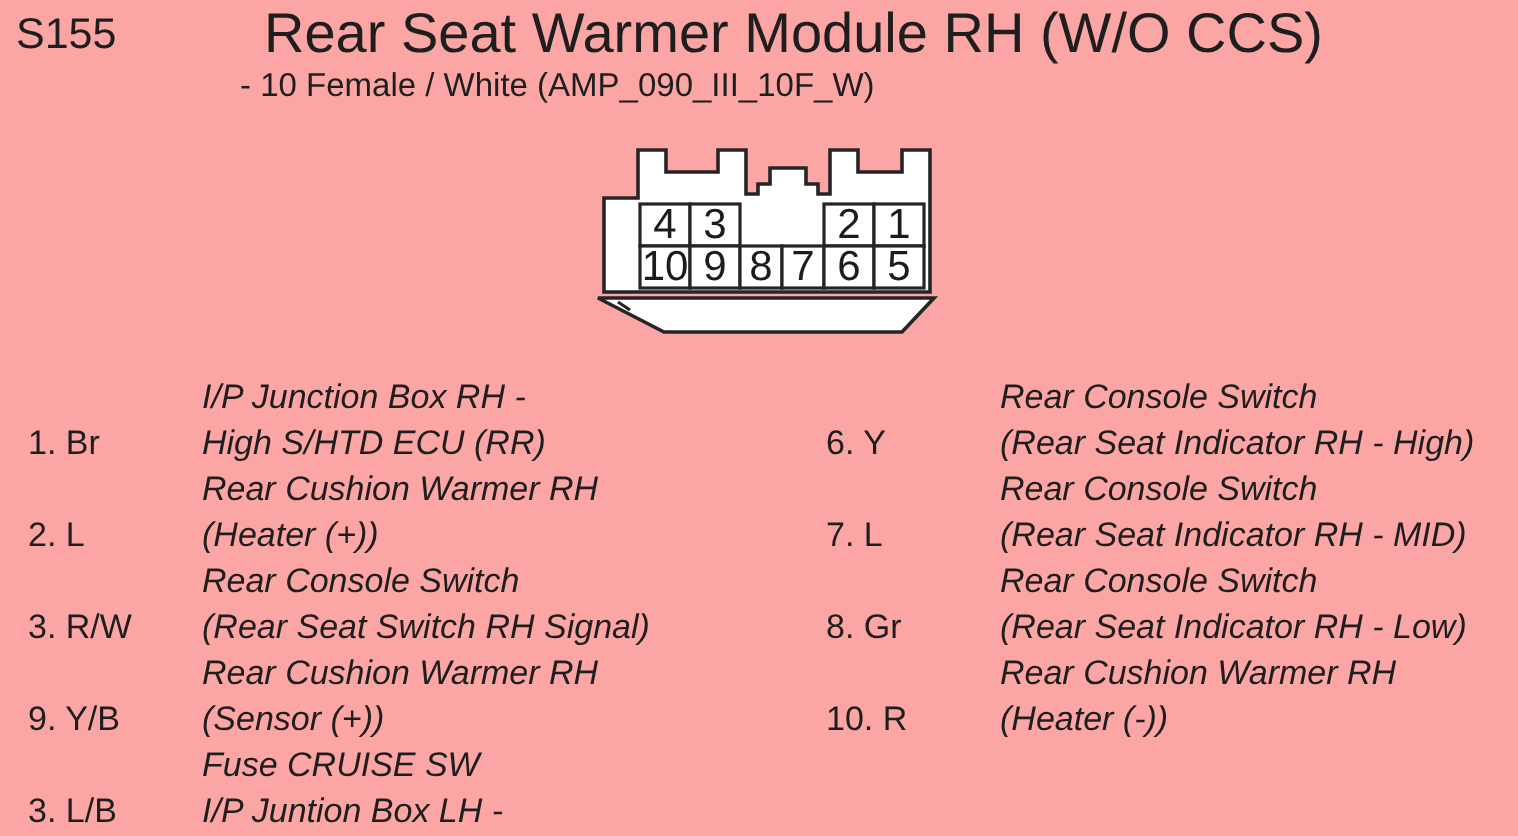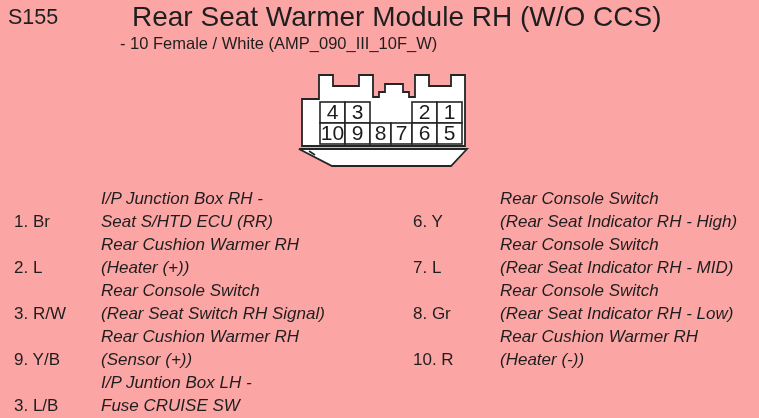--- a/index.html
+++ b/index.html
@@ -67,21 +67,21 @@
         <rect x="144" y="57" width="25" height="21" stroke-width="1.6"></rect>
         <text x="156.5" y="74" text-anchor="middle">5</text>
       </g>
   </svg>
 
   <div class="col col-left" id="col-left">
       <div class="pin-row">
     <span class="pin-label">1. Br</span>
     <span class="pin-desc">
           <div class="pin-line">I/P Junction Box RH -</div>
-          <div class="pin-line">Seat S/HTD ECU (RR)</div>
+          <div class="pin-line">High S/HTD ECU (RR)</div>
         </span>
   </div>
       <div class="pin-row">
     <span class="pin-label">2. L</span>
     <span class="pin-desc">
           <div class="pin-line">Rear Cushion Warmer RH</div>
           <div class="pin-line">(Heater (+))</div>
         </span>
   </div>
       <div class="pin-row">
@@ -94,22 +94,22 @@
       <div class="pin-row">
     <span class="pin-label">9. Y/B</span>
     <span class="pin-desc">
           <div class="pin-line">Rear Cushion Warmer RH</div>
           <div class="pin-line">(Sensor (+))</div>
         </span>
   </div>
       <div class="pin-row">
     <span class="pin-label">3. L/B</span>
     <span class="pin-desc">
+          <div class="pin-line">Fuse CRUISE SW</div>
           <div class="pin-line">I/P Juntion Box LH -</div>
-          <div class="pin-line">Fuse CRUISE SW</div>
         </span>
   </div>
     </div>
   <div class="col col-right" id="col-right">
       <div class="pin-row">
     <span class="pin-label">6. Y</span>
     <span class="pin-desc">
           <div class="pin-line">Rear Console Switch</div>
           <div class="pin-line">(Rear Seat Indicator RH - High)</div>
         </span>

